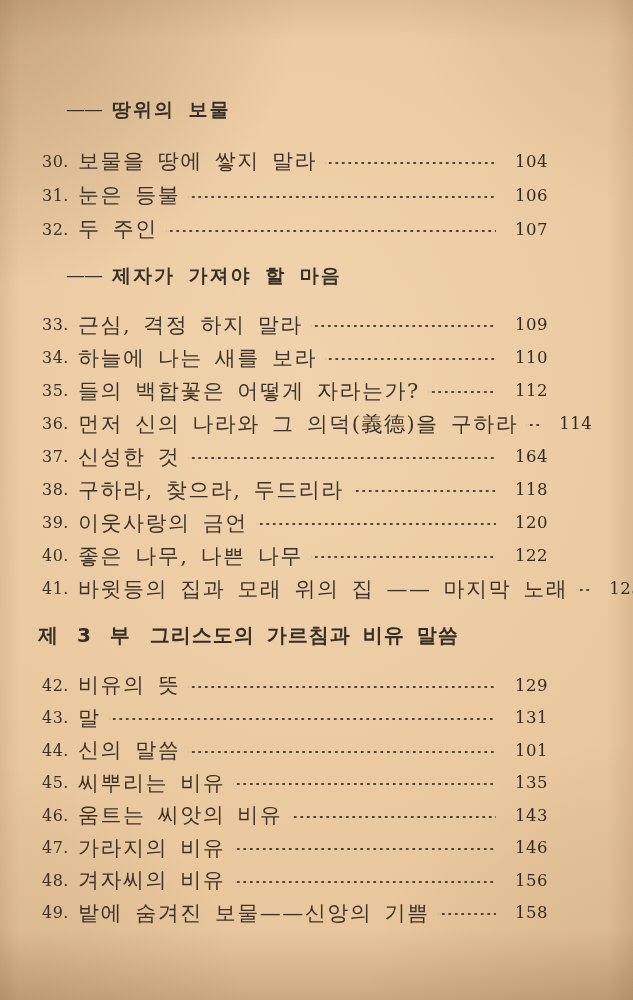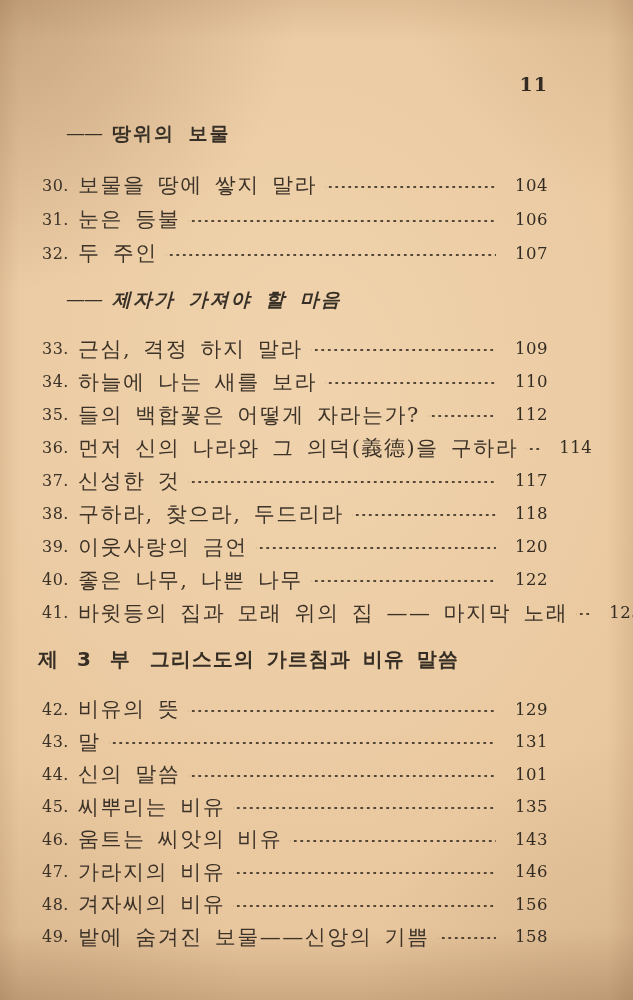--- a/index.html
+++ b/index.html
@@ -36,21 +36,21 @@
     margin-left: 24px;
     height: 26px;
     line-height: 26px;
     font-size: 19px;
     font-weight: bold;
     letter-spacing: 2px;
     word-spacing: 5px;
     white-space: nowrap;
     color: #383026;
   }
-  .subheading.sub2 { margin-top: 16px; font-style: italic; }
+  .subheading.sub2 { margin-top: 16px; }
   .subheading .dash {
     font-weight: normal;
     letter-spacing: -1px;
     margin-right: 10px;
   }
   .part-heading {
     margin-top: 16px;
     margin-left: -4px;
     height: 28px;
     line-height: 28px;
@@ -98,21 +98,20 @@
     font-size: 16.5px;
     letter-spacing: 0.5px;
     color: #342c22;
   }
 </style>
 </head>
 <body>
 
 <div class="page">
 
-  <div class="page-num-top">11</div>
 
   <div class="subheading">
     <span class="dash">——</span><span>땅위의 보물</span>
   </div>
 
   <div class="entries entries-a">
     <div class="row">
       <span class="num">30.</span>
       <span class="title">보물을 땅에 쌓지 말라</span>
       <span class="leader"></span>
@@ -158,21 +157,21 @@
     <div class="row">
       <span class="num">36.</span>
       <span class="title">먼저 신의 나라와 그 의덕(義德)을 구하라</span>
       <span class="leader"></span>
       <span class="pg">114</span>
     </div>
     <div class="row">
       <span class="num">37.</span>
       <span class="title">신성한 것</span>
       <span class="leader"></span>
-      <span class="pg">117</span>
+      <span class="pg">164</span>
     </div>
     <div class="row">
       <span class="num">38.</span>
       <span class="title">구하라, 찾으라, 두드리라</span>
       <span class="leader"></span>
       <span class="pg">118</span>
     </div>
     <div class="row">
       <span class="num">39.</span>
       <span class="title">이웃사랑의 금언</span>

